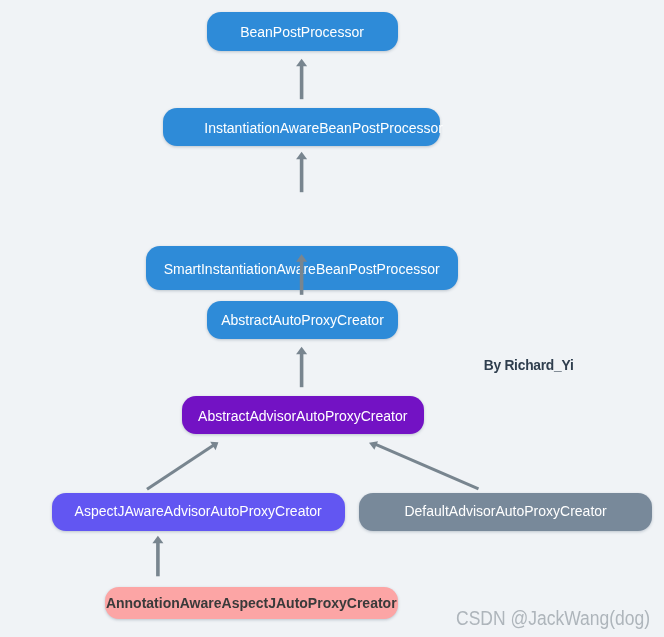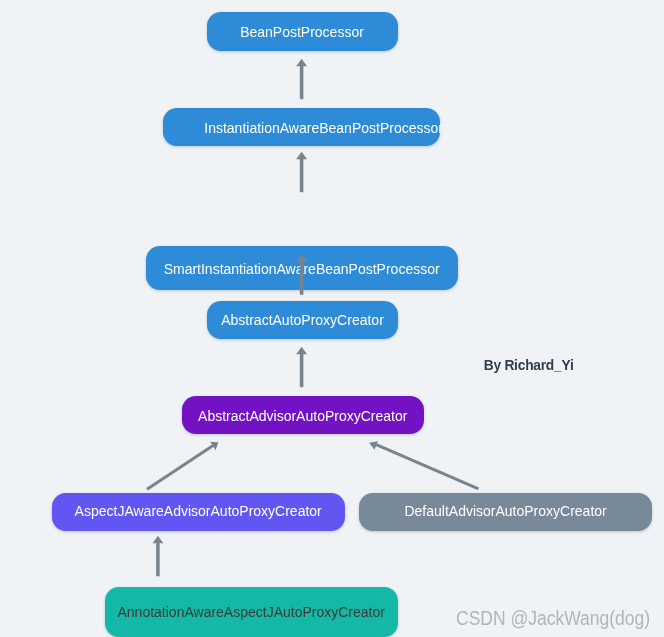--- a/index.html
+++ b/index.html
@@ -89,21 +89,21 @@
   </div>
 
   <div class="node" style="left: 16.7px; top: 492.5px; width: 293px; height: 38.5px; background: rgb(98, 86, 242); color: rgb(255, 255, 255); margin-left: 35px;">
     <span style="transform: translateY(-1.5px);">AspectJAwareAdvisorAutoProxyCreator</span>
   </div>
 
   <div class="node" style="left: 359px; top: 492.5px; width: 293.2px; height: 38.5px; background: rgb(120, 137, 154); color: #ffffff;">
     <span style="transform: translateY(-1.5px);">DefaultAdvisorAutoProxyCreator</span>
   </div>
 
-  <div class="node" style="left: 104.7px; top: 586.7px; width: 293.1px; height: 50px; background: #14b8a6; color: rgb(58, 58, 58);">
+  <div class="node" style="left: 104.7px; top: 586.7px; width: 293.1px; height: 32px; background: #fca5a5; color: rgb(58, 58, 58); font-weight: bold;">
     <span>AnnotationAwareAspectJAutoProxyCreator</span>
   </div>
 
   <svg id="arrows" viewBox="0 0 664 637" width="664" height="637">
     <g id="arrow-group" stroke-linecap="butt" stroke="#78858f" fill="#78858f">
         <g stroke-width="3.6">
           <line x1="301.6" y1="99.2" x2="301.6" y2="64"></line>
           <polygon points="301.6,58.8 296.1,66.2 307.1,66.2" stroke="none"></polygon>
         </g>
         <g stroke-width="3.6">

